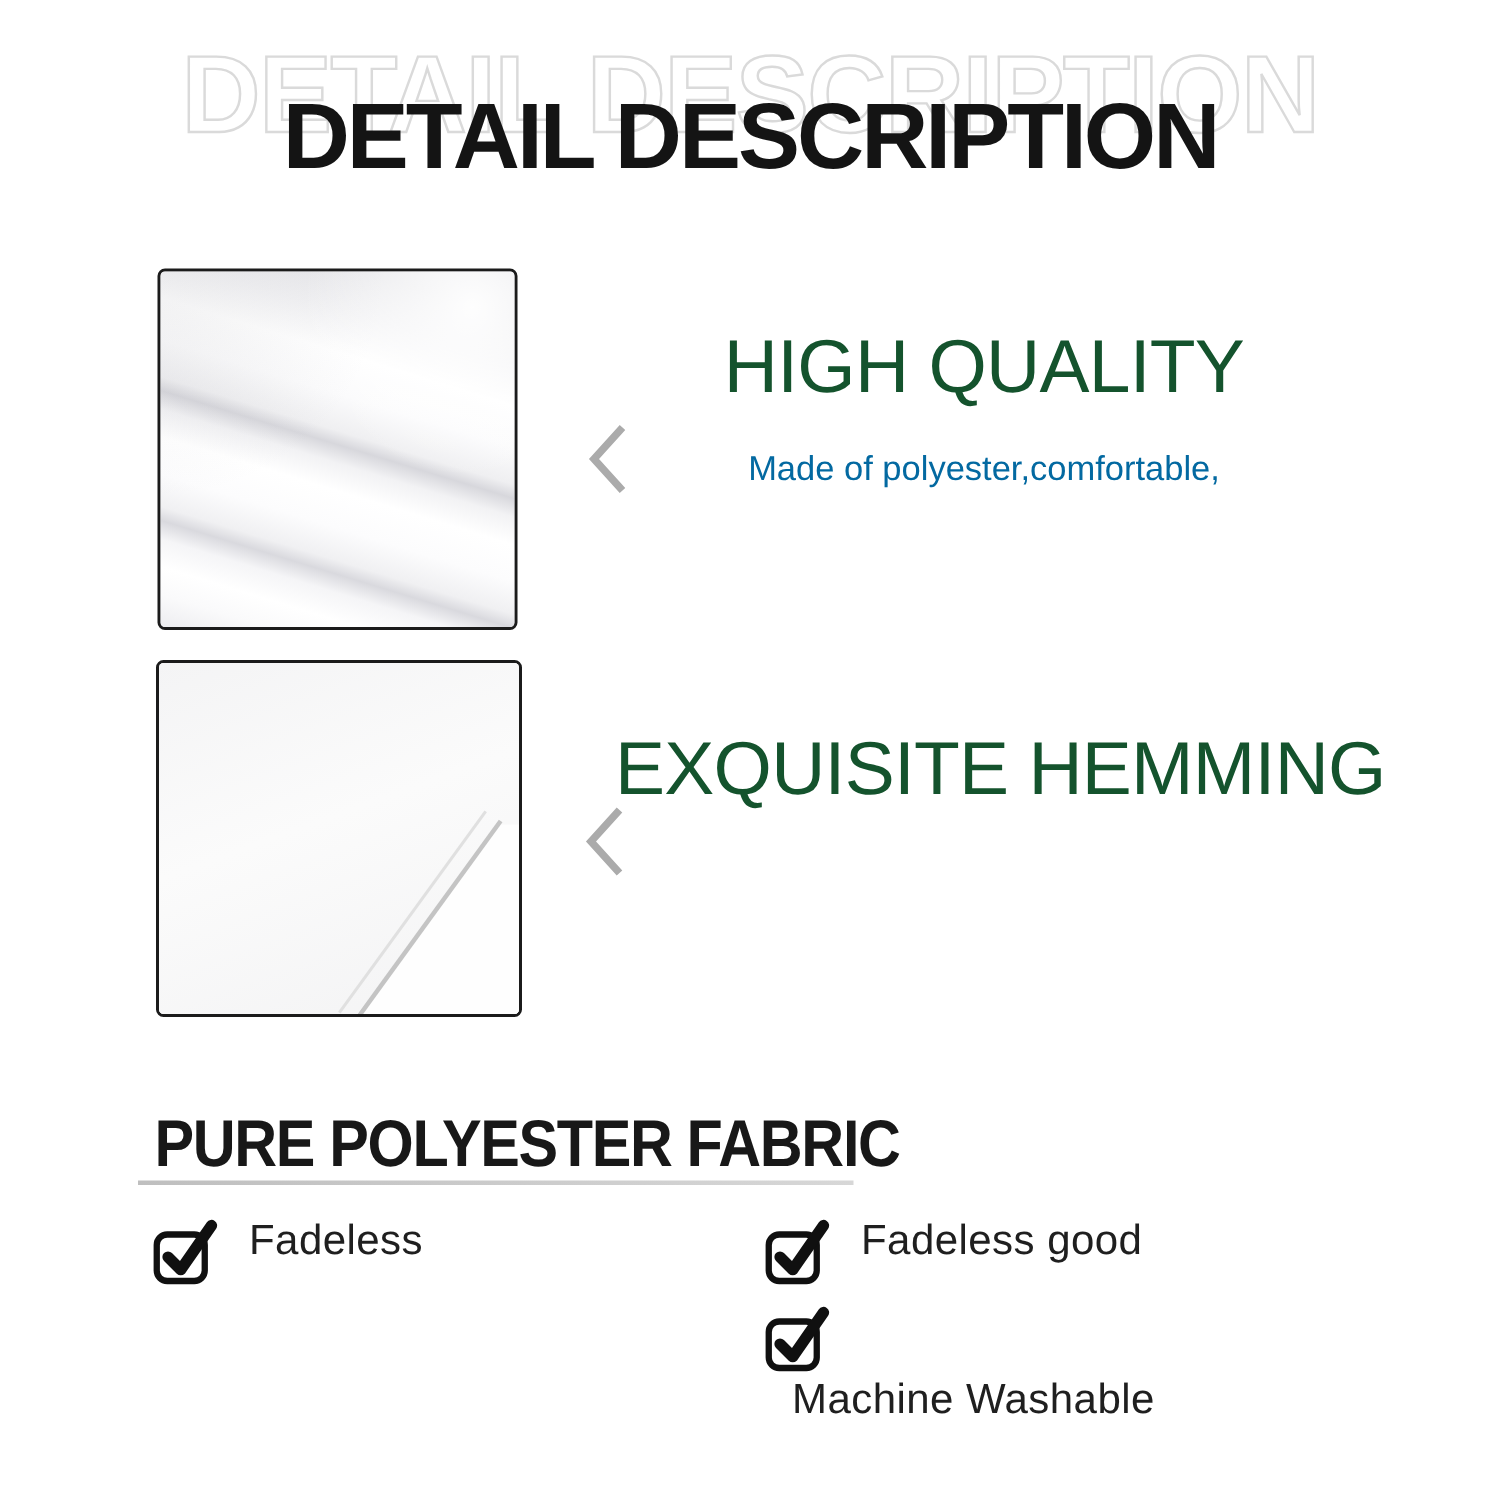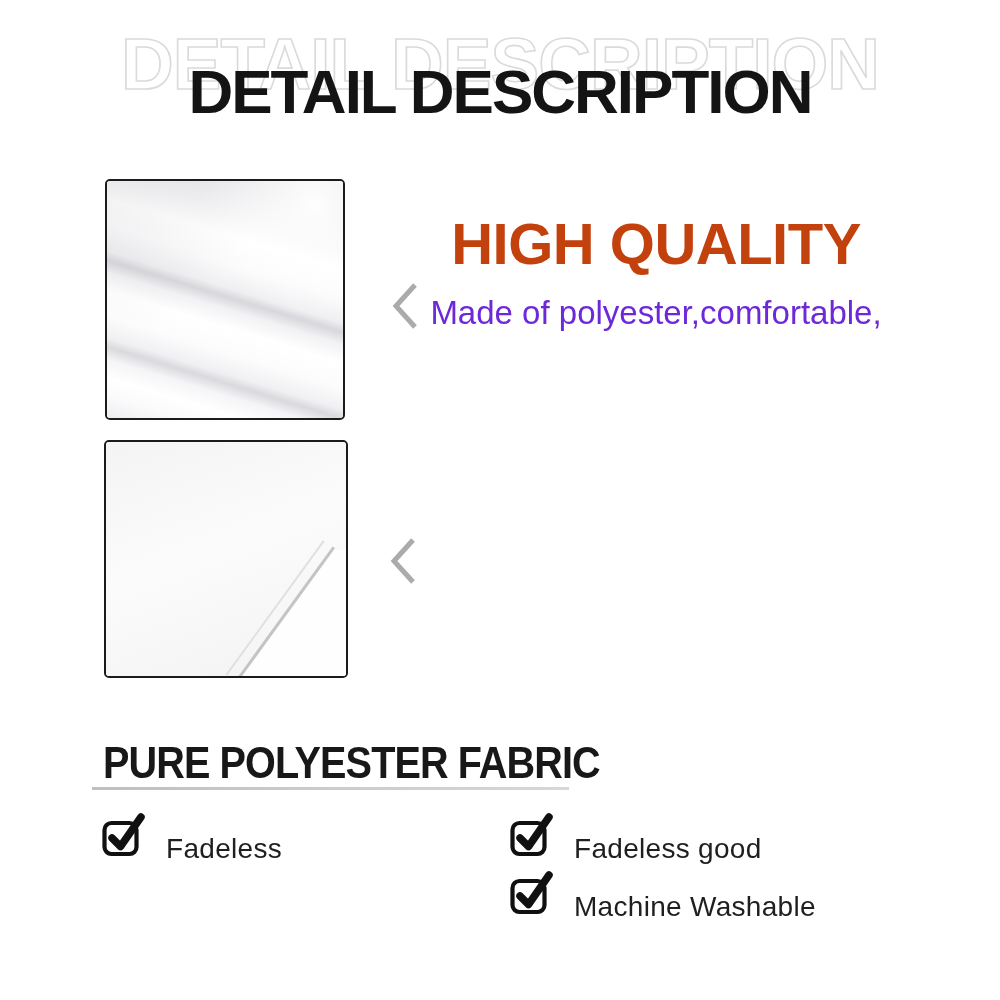--- a/index.html
+++ b/index.html
@@ -54,52 +54,52 @@
     position:absolute; left:93px; top:173px; width:170px; height:2.5px;
     background:#c4c4c4; transform:rotate(126deg);
   }
   .stitch-line {
     position:absolute; left:86px; top:165px; width:166px; height:2px;
     background:#e0e0e0; transform:rotate(126deg);
   }
   
   .col-right { position:absolute; left:410px; width:492px; text-align:center; }
   .section-heading {
-    font-size:58px; font-weight:700; letter-spacing:-0.5px;
-    line-height:50px; color:#c2410c; white-space:nowrap;
+    font-size:50px; font-weight:400; letter-spacing:-0.5px;
+    line-height:50px; color:#14532d; white-space:nowrap;
   }
   .h-1 { top:219px; } .h-2 { top:487px; }
-  .section-body { font-size:33px; line-height:35px; color:#6d28d9; }
+  .section-body { font-size:23px; line-height:35px; color:#0369a1; }
   .p-1 { top:295px; } .p-2 { top:558px; }
   
   .chevron { position:absolute; width:30px; height:52px; }
   .chev-1 { left:389px; top:280px; }
   .chev-2 { left:387px; top:535px; }
   
   .features-heading {
     position:absolute; left:103px; top:740px;
     font-size:44px; font-weight:700; letter-spacing:-1px; line-height:46px;
     color:#181818; white-space:nowrap;
     transform:scaleX(0.90); transform-origin:left center;
   }
   .features-underline {
     position:absolute; left:92px; top:787px; width:477px; height:3px;
     background:linear-gradient(to right, #bfbfbf, #d7d7d7);
   }
   .check-item { position:absolute; display:flex; align-items:flex-start; }
   .check-item svg { width:46px; height:48px; flex:0 0 auto; }
   .check-label {
-    margin-left:20px; margin-top:22px;
+    margin-left:20px; margin-top:0;
     font-size:28px; line-height:33px; letter-spacing:0.3px; color:#1f1f1f;
     white-space:nowrap;
   }
   .ci-1 { left:100px; top:810px; }
   .ci-2 { left:508px; top:810px; }
   .ci-3 { left:100px; top:868px; }
-  .ci-4 { left:508px; top:868px; }
+  .ci-4 { left:508px; top:868px;flex-direction:column; }
 </style>
 </head>
 <body>
 
 <div class="canvas">
 
   <div class="watermark">DETAIL DESCRIPTION</div>
   <div class="page-title">DETAIL DESCRIPTION</div>
 
   <div class="photo-frame frame-1">
@@ -123,20 +123,21 @@
     <div class="seam-line"></div>
     <div class="stitch-line"></div>
   </div>
 
   <div class="chevron chev-2">
     <svg viewBox="0 0 30 52">
         <path d="M26 5 L7 26 L26 47" fill="none" stroke="#ababab" stroke-width="5" stroke-linejoin="miter"></path>
       </svg>
   </div>
 
+  <div class="col-right section-heading h-2">EXQUISITE HEMMING</div>
 
   <div class="features-heading">PURE POLYESTER FABRIC</div>
   <div class="features-underline"></div>
 
   <div class="check-item ci-1">
     <svg viewBox="0 0 46 48">
       <rect x="4.5" y="13" width="32" height="31" rx="7" fill="#ffffff" stroke="#101010" stroke-width="4.2"></rect>
       <path d="M12 28 L20.5 36.5 L41 7" fill="none" stroke="#101010" stroke-width="7.5" stroke-linecap="round" stroke-linejoin="round"></path>
     </svg>
     <span class="check-label">Fadeless</span>

